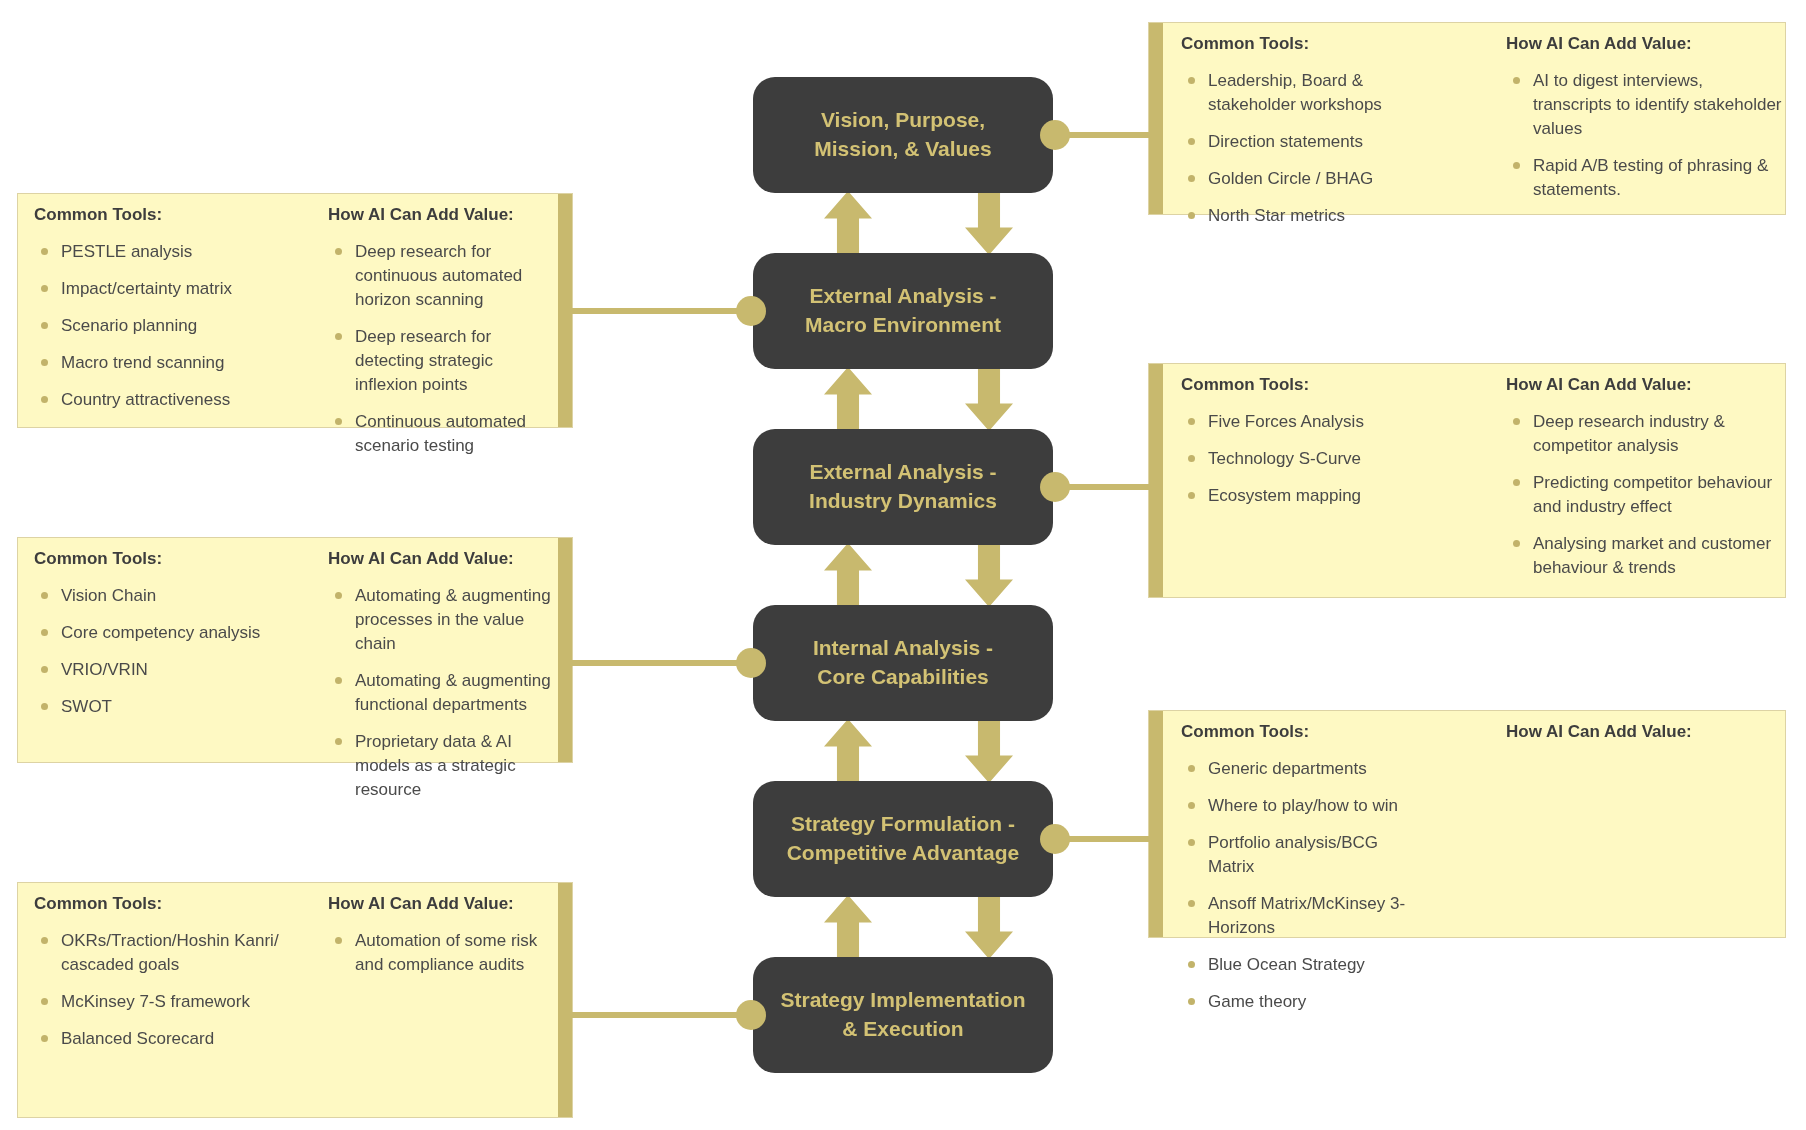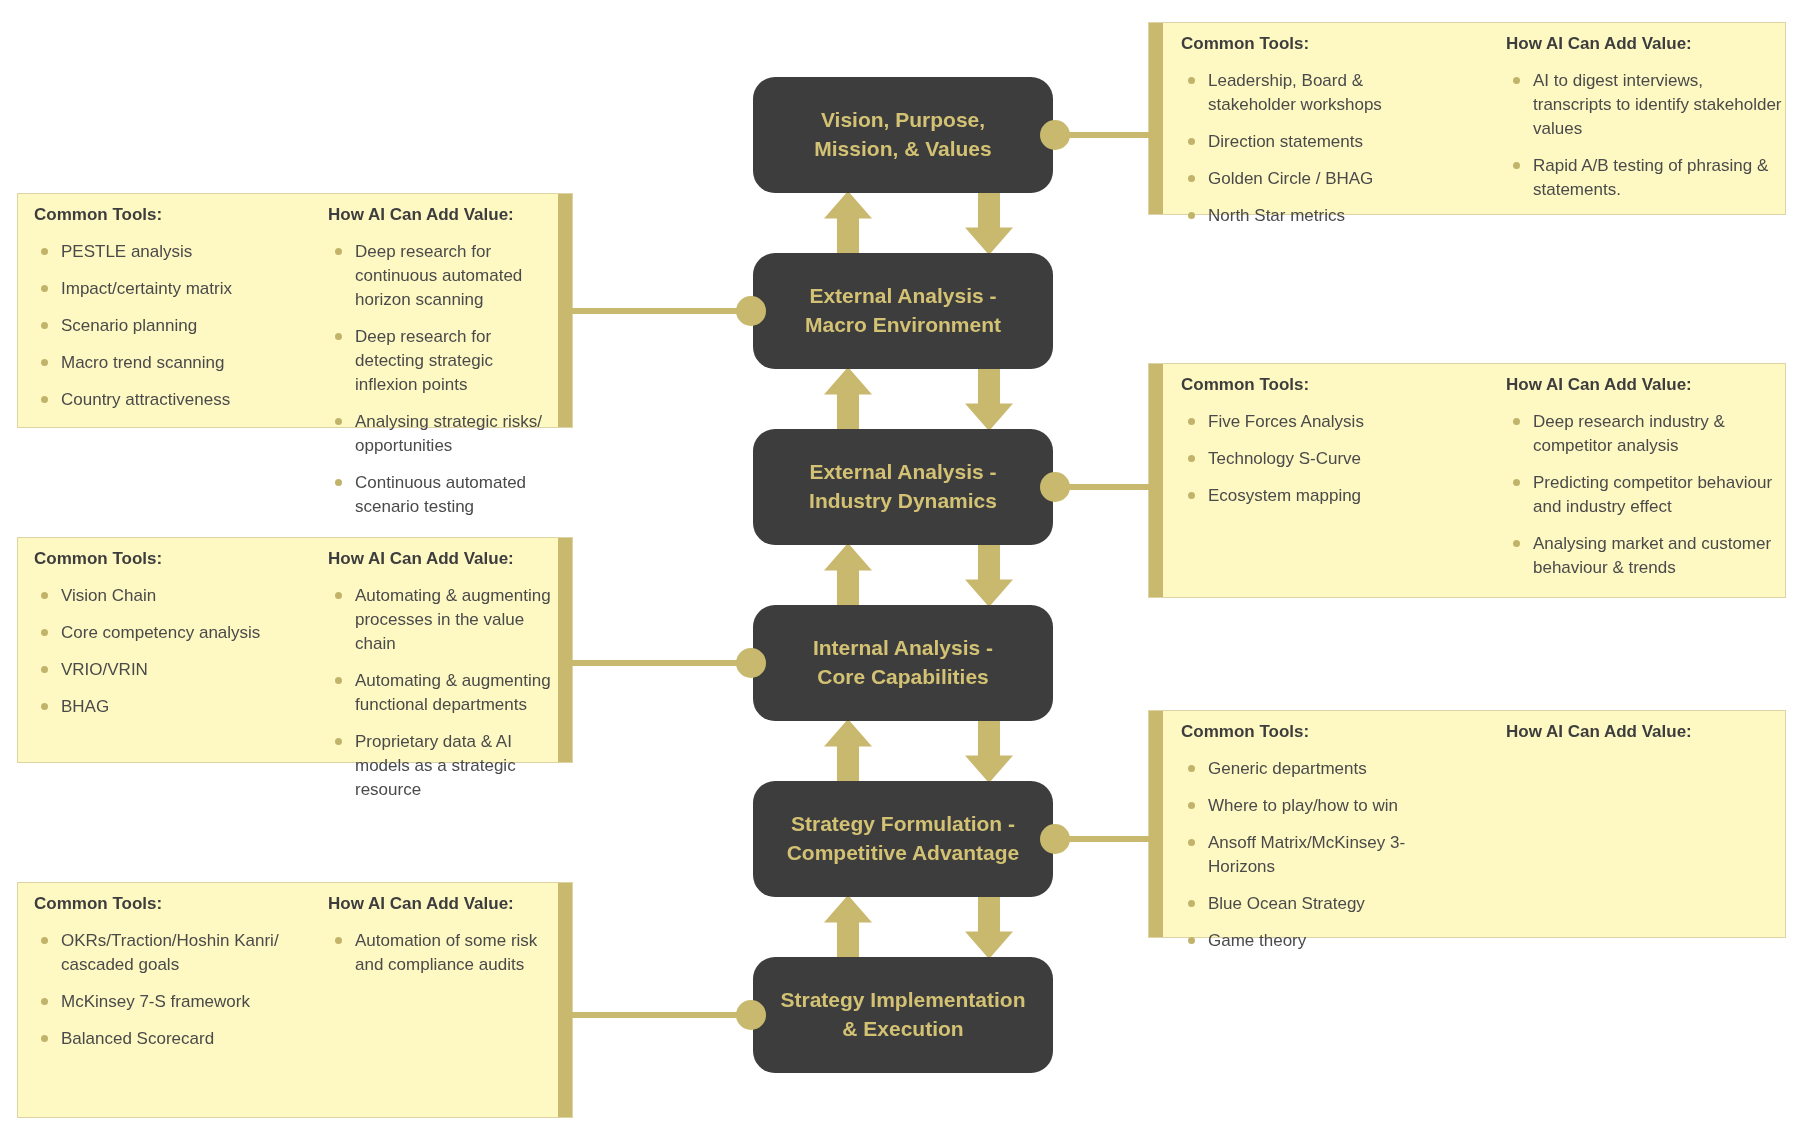--- a/index.html
+++ b/index.html
@@ -92,21 +92,20 @@
             <li>Scenario planning</li>
             <li>Macro trend scanning</li>
             <li>Country attractiveness</li>
           </ul>
         </div>
         <div class="col ai">
           <div class="col-header">How AI Can Add Value:</div>
           <ul>
             <li>Deep research for continuous automated horizon scanning</li>
             <li>Deep research for detecting strategic inflexion points</li>
-            <li>Analysing strategic risks/ opportunities</li>
             <li>Continuous automated scenario testing</li>
           </ul>
         </div>
       </div>
   </div>
 
   <div class="panel right" style="left:1148px;top:363px;width:638px;height:235px">
     <div class="bar"></div>
     <div class="cols">
         <div class="col tools">
@@ -130,21 +129,21 @@
 
   <div class="panel left" style="left:17px;top:537px;width:556px;height:226px">
     <div class="bar"></div>
     <div class="cols">
         <div class="col tools">
           <div class="col-header">Common Tools:</div>
           <ul>
             <li>Vision Chain</li>
             <li>Core competency analysis</li>
             <li>VRIO/VRIN</li>
-            <li>BHAG</li>
+            <li>SWOT</li>
           </ul>
         </div>
         <div class="col ai">
           <div class="col-header">How AI Can Add Value:</div>
           <ul>
             <li>Automating &amp; augmenting processes in the value chain</li>
             <li>Automating &amp; augmenting functional departments</li>
             <li>Proprietary data &amp; AI models as a strategic resource</li>
           </ul>
         </div>
@@ -152,20 +151,21 @@
   </div>
 
   <div class="panel right" style="left:1148px;top:710px;width:638px;height:228px">
     <div class="bar"></div>
     <div class="cols">
         <div class="col tools">
           <div class="col-header">Common Tools:</div>
           <ul>
             <li>Generic departments</li>
             <li>Where to play/how to win</li>
+            <li>Portfolio analysis/BCG Matrix</li>
             <li>Ansoff Matrix/McKinsey 3-Horizons</li>
             <li>Blue Ocean Strategy</li>
             <li>Game theory</li>
           </ul>
         </div>
         <div class="col ai">
           <div class="col-header">How AI Can Add Value:</div>
         </div>
       </div>
   </div>

